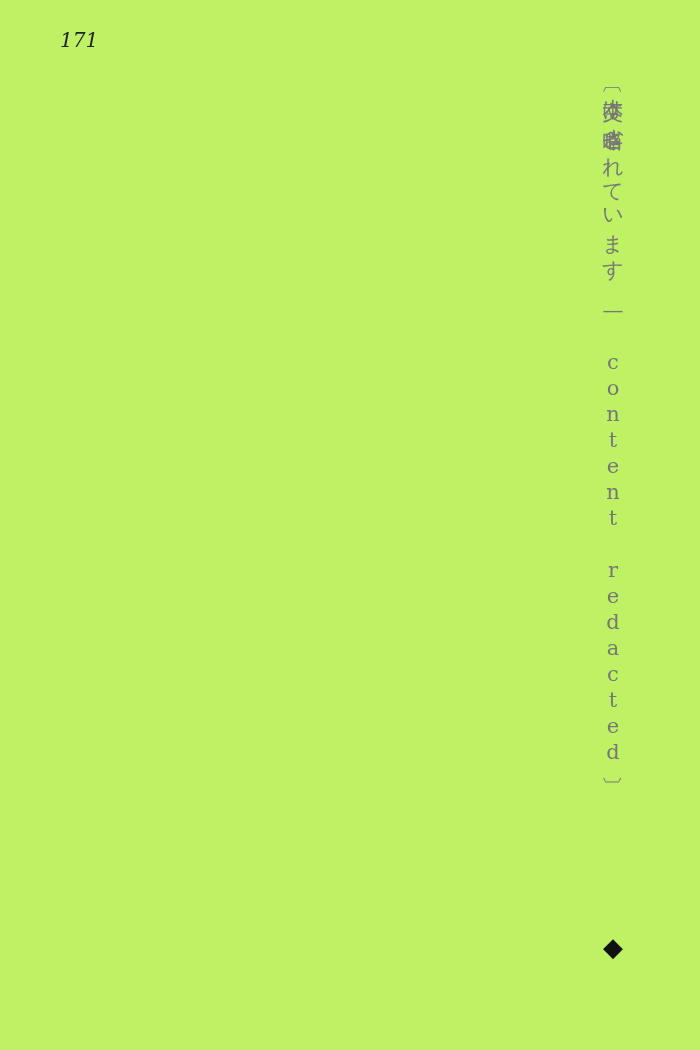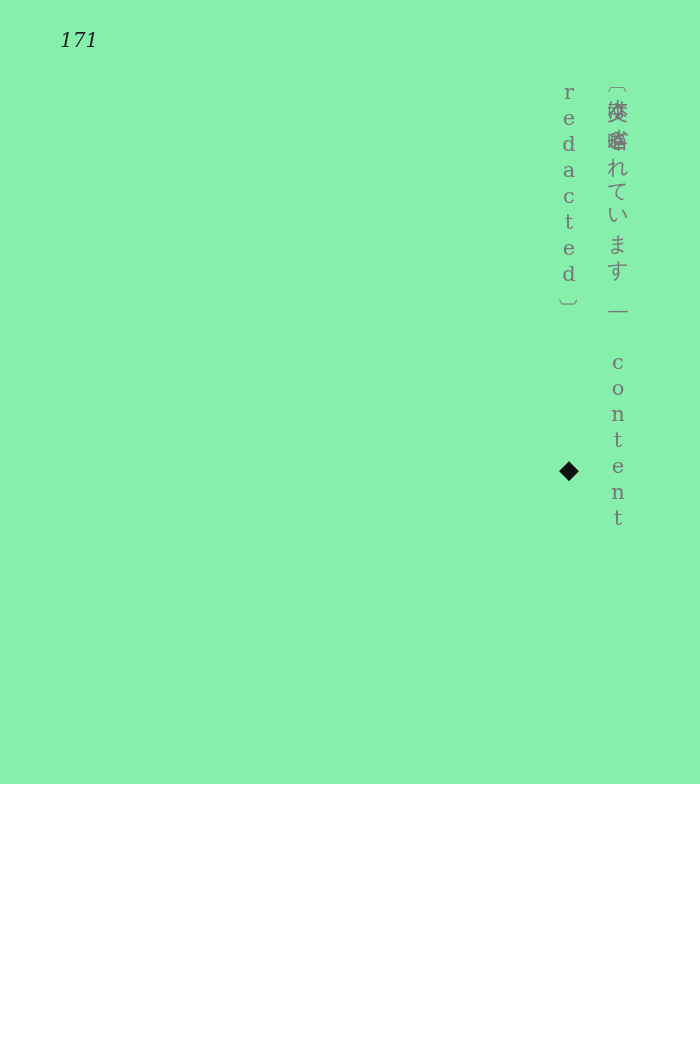--- a/index.html
+++ b/index.html
@@ -1,17 +1,17 @@
 <!DOCTYPE html>
 <html><head>
 <meta charset="utf-8">
 <style>
   html,body{margin:0;padding:0;background:#ffffff;width:700px;height:1050px;overflow:hidden;
     font-family:"DejaVu Serif","Liberation Serif",serif;}
-  .page{position:relative;width:700px;height:784px;background:#86efac;}
+  .page{position:relative;width:700px;height:1050px;background:#bef264;}
   .page-number{position:absolute;top:28px;left:60px;font-size:20px;font-style:italic;color:#222;}
   .text-area{position:absolute;top:80px;right:60px;bottom:60px;left:40px;
     writing-mode:vertical-rl;text-orientation:upright;font-size:21px;line-height:2.1;color:#777;}
   .divider{writing-mode:vertical-rl;margin:140px 30px 0 30px;font-size:26px;color:#111;}
   .redacted{letter-spacing:2px;}
 </style>
 </head>
 <body>
 
 <div class="page">

